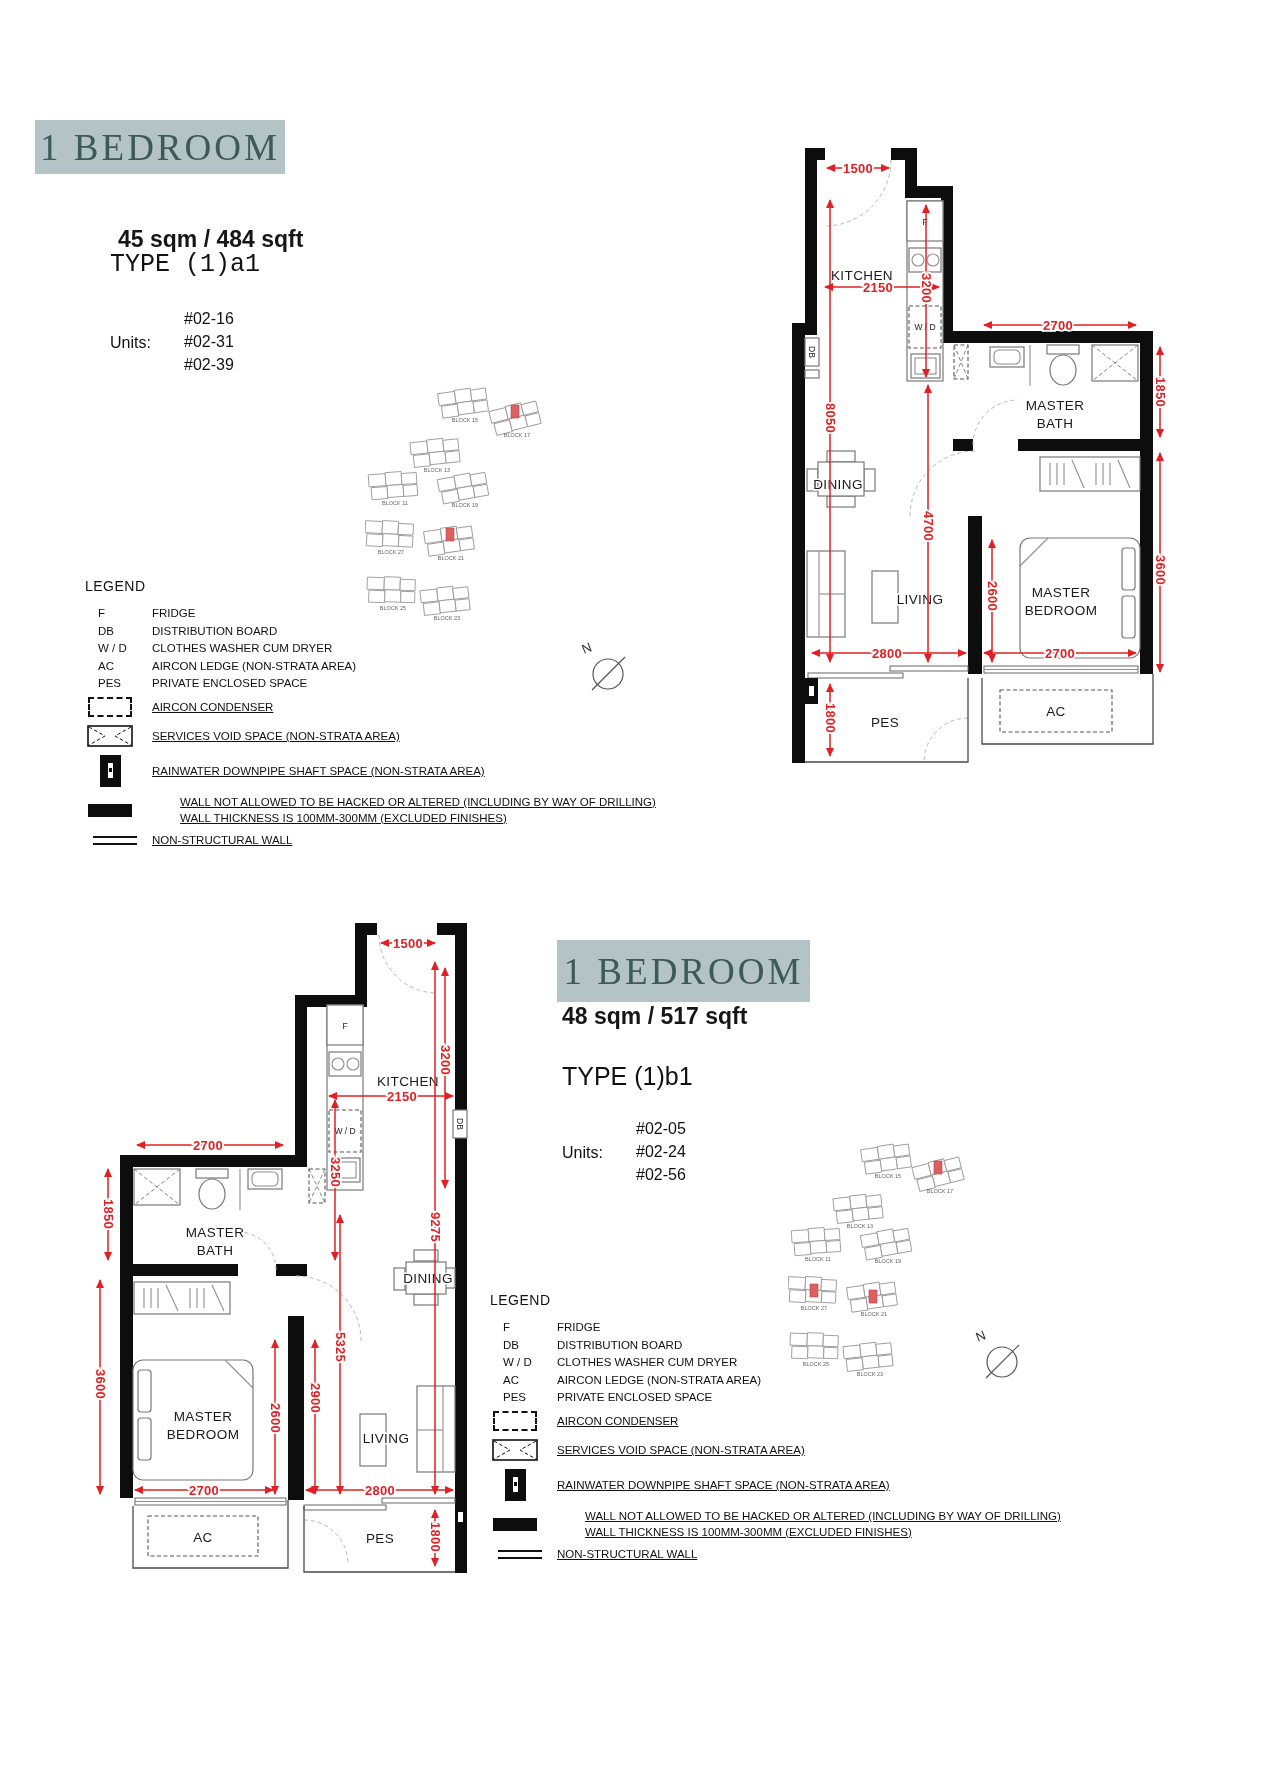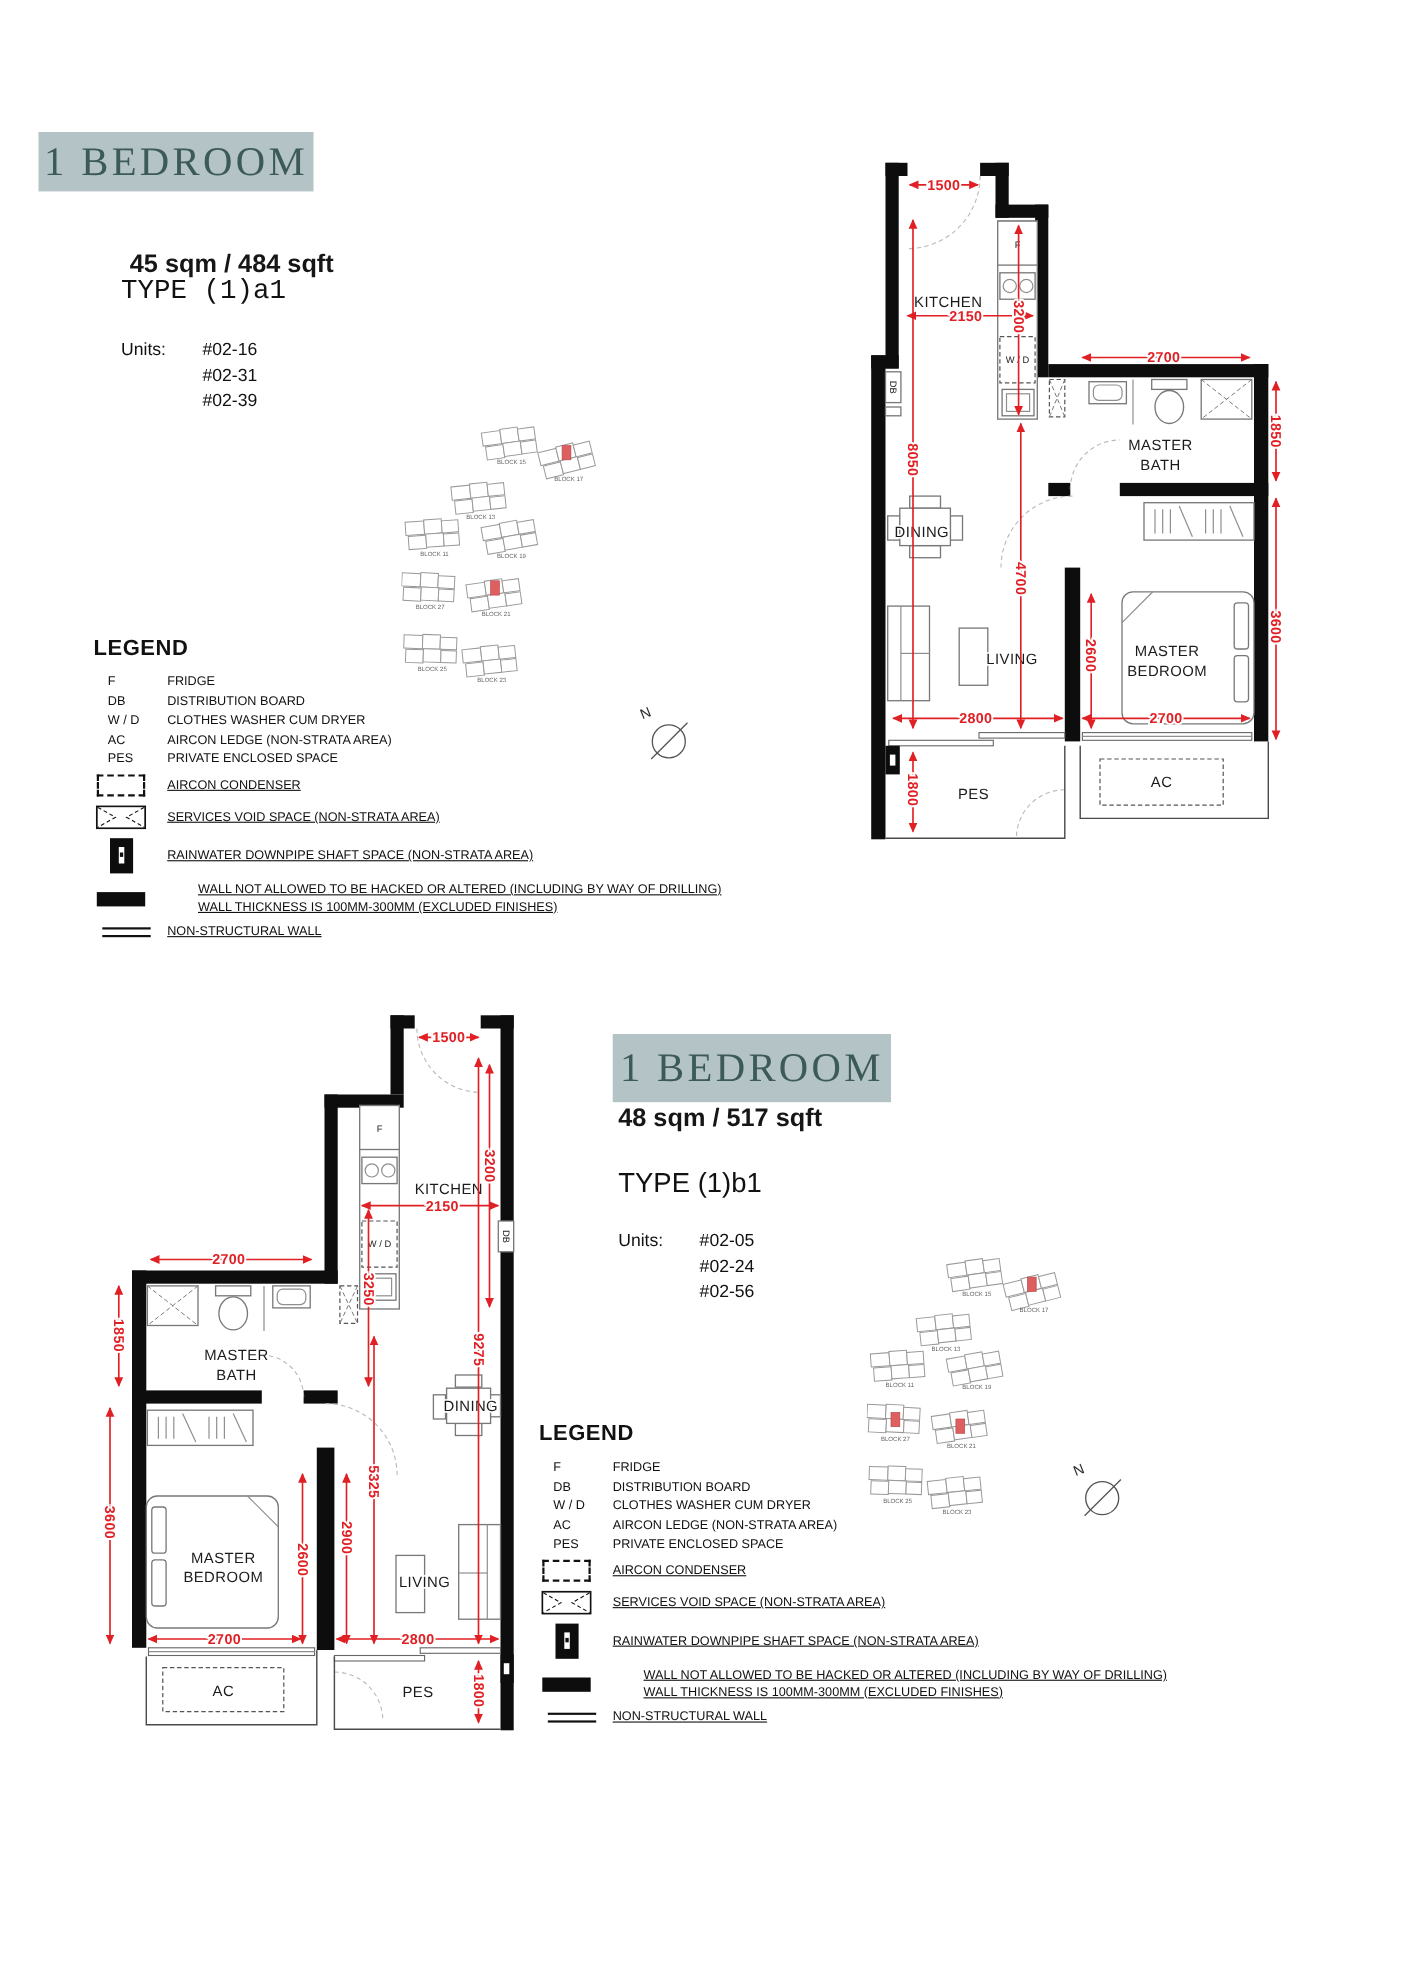--- a/index.html
+++ b/index.html
@@ -3,24 +3,24 @@
 <meta charset="utf-8">
 <style>
   * { margin:0; padding:0; box-sizing:border-box; }
   html,body { background:#fff; }
   body { width:1275px; height:1788px; position:relative; font-family:"Liberation Sans", sans-serif; color:#1a1a1a; overflow:hidden; }
   .badge { position:absolute; background:#b4c3c5; color:#3c5a58; font-family:"Liberation Serif", serif;
            display:flex; align-items:center; justify-content:center; font-size:37px; letter-spacing:3px; font-weight:500;margin-top:12px; }
   .area-text { position:absolute; font-weight:bold; font-size:23px; color:#161616; }
   .type-text { position:absolute; font-size:25px; color:#111; }
   .units-wrap { position:absolute; display:flex; font-size:16px; color:#111; }
-  .units-label { width:74px; }
+  .units-label { width:74px;margin-top:24px; }
   .units-list div { margin-bottom:5px; }
   .legend { position:absolute; width:575px; font-size:11.5px; color:#111; }
-  .lg-title { font-weight:bold; font-size:20px; letter-spacing:0.5px; margin-bottom:13px; }
+  .lg-title { font-weight:normal; font-size:14px; letter-spacing:0.5px; margin-bottom:13px; }
   .lg-row { display:flex; align-items:center; margin-bottom:5.5px; }
   .lg-key { width:67px; flex:0 0 67px; padding-left:13px; }
   .lg-sym { width:67px; flex:0 0 67px; display:flex; align-items:center; }
   .sym-row { margin-top:8px;text-decoration:underline; }
   .sym-cond { width:44px; height:20px; border:2px dashed #111; margin-left:3px; }
   .sym-rwdp { width:21px; height:32px; background:#0d0d0d; margin-left:15px; position:relative; }
   .sym-rwdp::before { content:""; position:absolute; left:8px; top:8px; width:5px; height:15px; background:#fff; }
   .sym-rwdp::after { content:""; position:absolute; left:9px; top:13px; width:3px; height:4px; background:#0d0d0d; }
   .sym-wall { width:44px; height:13px; background:#0d0d0d; margin-left:3px; }
   .sym-ns { width:44px; height:9px; border-top:2px solid #111; border-bottom:2px solid #111; margin-left:8px; }

